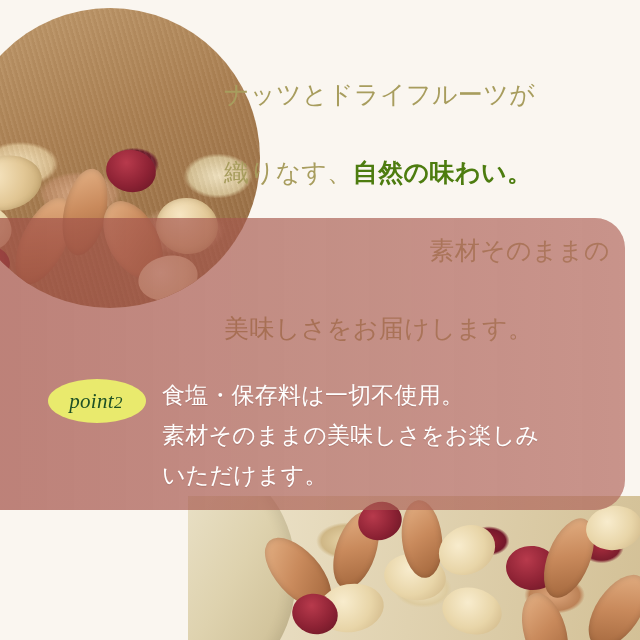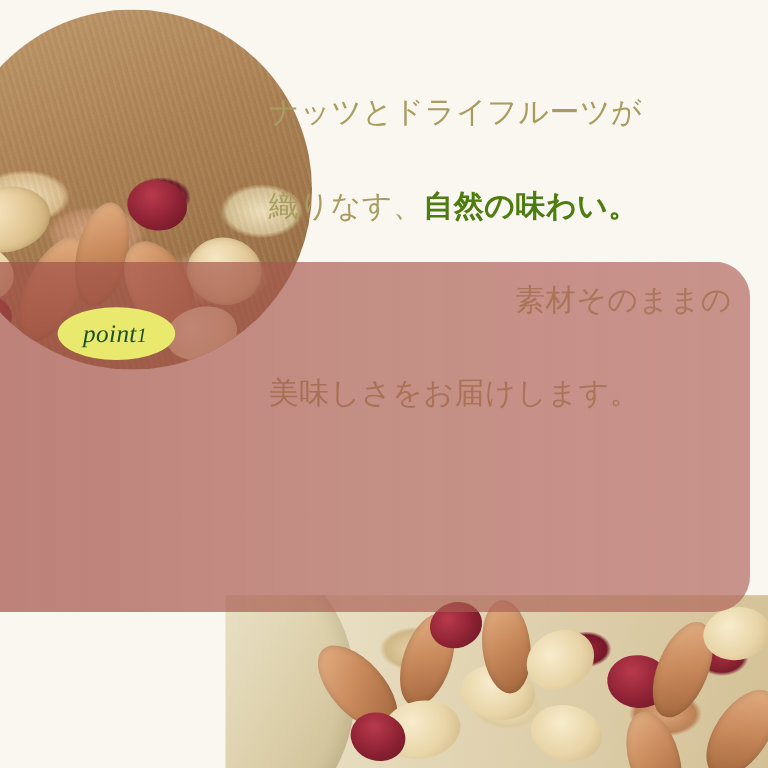--- a/index.html
+++ b/index.html
@@ -231,22 +231,25 @@
       <div class="nut almond" style="left:336px;top:96px; width:42px; height:80px; transform:rotate(-16deg);"></div>
       <div class="nut almond" style="left:408px;top:74px; width:44px; height:82px; transform:rotate(34deg);"></div>
       <div class="nut cashew" style="left:398px;top:10px; width:56px; height:44px; transform:rotate(-8deg);"></div>
     </div>
   </div>
 
   <div class="overlay">
     <div class="veil"></div>
 
     <div class="point-row row1">
+    </div>
+
+    <div class="point-row row2">
       <div class="badge">
-        <span class="badge-label"><span>point</span><span class="num">1</span></span>
+        <span class="badge-label"><span>point</span><span class="num">2</span></span>
       </div>
-    </div>
-
-    <div class="point-row row2">
+      <div class="point-text">食塩・保存料は一切不使用。
+素材そのままの美味しさをお楽しみ
+いただけます。</div>
     </div>
   </div>
 
 </div>
 
 </body></html>

